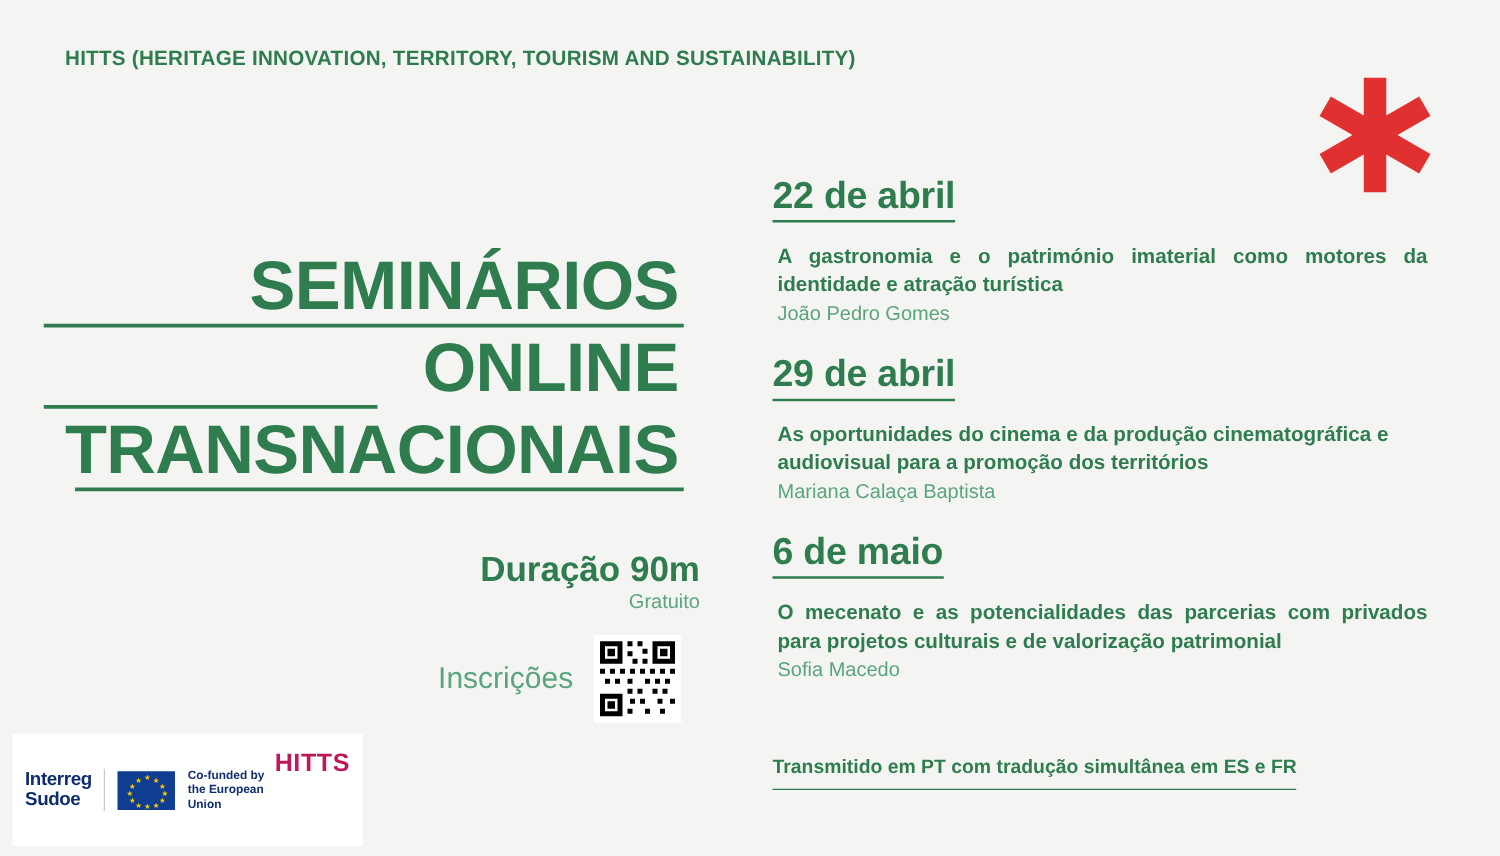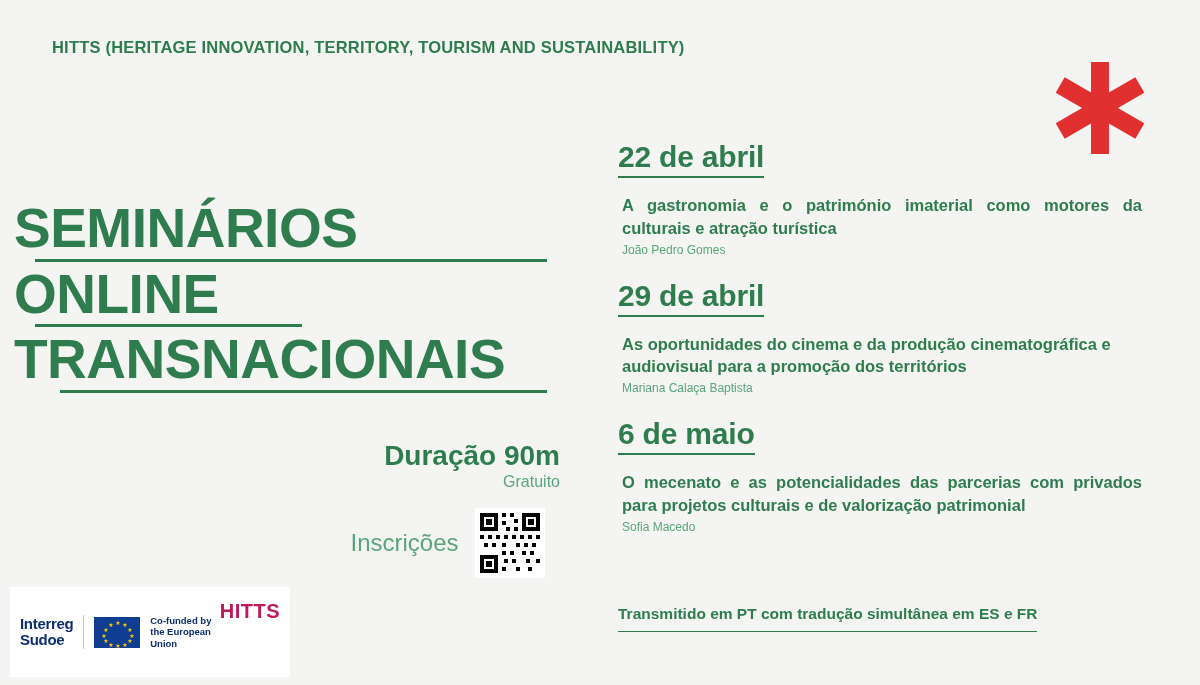--- a/index.html
+++ b/index.html
@@ -37,20 +37,21 @@
     width: 104px;
     height: 92px;
   }
 
   
   .left-block {
     position: absolute;
     left: 0;
     top: 200px;
     width: 565px;
+    text-align: right;
   }
   .headline {
     color: #2f7d4f;
     font-weight: bold;
     font-size: 55px;
     line-height: 1.03;
     letter-spacing: -0.5px;
     margin: 0;
     padding-right: 8px;
   }
@@ -137,21 +138,21 @@
     color: #2f7d4f;
     font-size: 16.5px;
     font-weight: bold;
     line-height: 1.38;
     margin: 0 0 3px 4px;
     max-width: 520px;
   }
   .session-title.justified { text-align: justify; }
   .session-speaker {
     color: #5aa57c;
-    font-size: 12px;
+    font-size: 16px;
     font-weight: normal;
     margin: 0 0 0 4px;
   }
   .broadcast-note {
     position: absolute;
     left: 618px;
     top: 605px;
     color: #2f7d4f;
     font-size: 15.5px;
     font-weight: bold;
@@ -303,21 +304,21 @@
           <rect x="50" y="56" width="4" height="4"></rect>
         </g>
       </svg>
     </span>
   </div>
 
   <div class="sessions">
 
     <div class="session">
       <div class="session-date">22 de abril</div>
-      <p class="session-title justified">A gastronomia e o património imaterial como motores da culturais e atração turística</p>
+      <p class="session-title justified">A gastronomia e o património imaterial como motores da identidade e atração turística</p>
       <p class="session-speaker">João Pedro Gomes</p>
     </div>
 
     <div class="session">
       <div class="session-date">29 de abril</div>
       <p class="session-title">As oportunidades do cinema e da produção cinematográfica e audiovisual para a promoção dos territórios</p>
       <p class="session-speaker">Mariana Calaça Baptista</p>
     </div>
 
     <div class="session">

